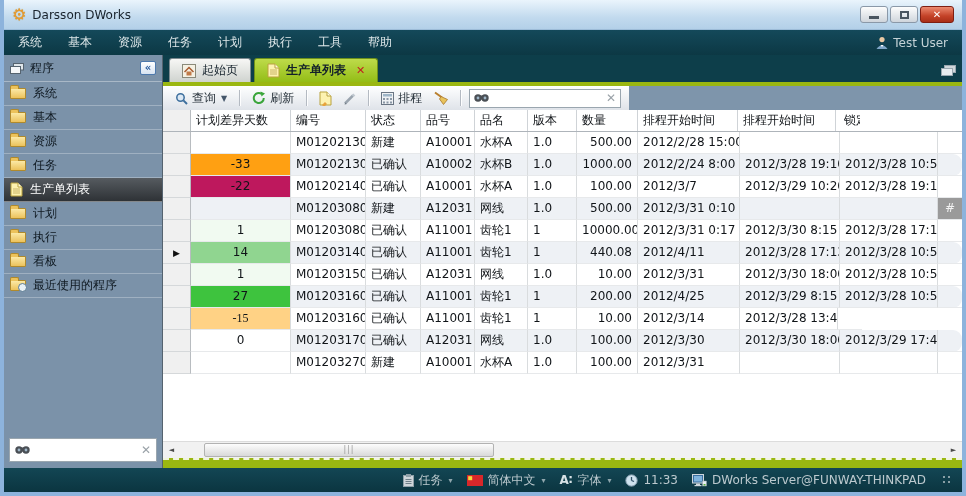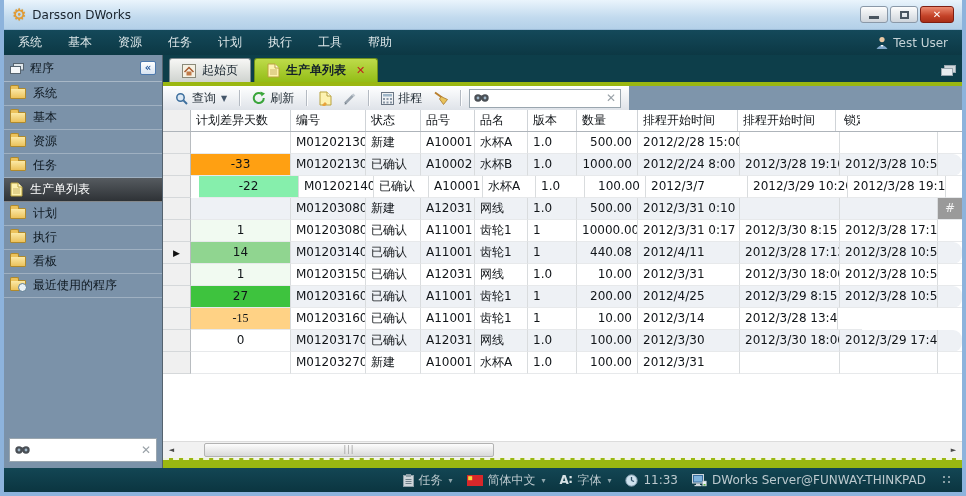--- a/index.html
+++ b/index.html
@@ -413,21 +413,21 @@
               <div class="td" style="width: 53px;">水杯B</div>
               <div class="td" style="width: 49px;">1.0</div>
               <div class="td right" style="width: 61px;">1000.00</div>
               <div class="td" style="width: 102px;">2012/2/24 8:00</div>
               <div class="td" style="width: 100px;">2012/3/28 19:10</div>
               <div class="td" style="width: 98px;">2012/3/28 10:52</div>
               <div class="td" style="width: 24px; border-right: none;"></div>
             </div>
             <div class="tr">
               <div class="td ind"></div>
-              <div class="td center" style="width: 100px; background: #86efac; margin-left: 8px;">-22</div>
+              <div class="td center" style="width: 100px; background: #be185d;">-22</div>
               <div class="td" style="width: 75px;">M012021401</div>
               <div class="td" style="width: 55px;">已确认</div>
               <div class="td" style="width: 54px;">A10001</div>
               <div class="td" style="width: 53px;">水杯A</div>
               <div class="td" style="width: 49px;">1.0</div>
               <div class="td right" style="width: 61px;">100.00</div>
               <div class="td" style="width: 102px;">2012/3/7</div>
               <div class="td" style="width: 100px;">2012/3/29 10:20</div>
               <div class="td" style="width: 98px;">2012/3/28 19:10</div>
               <div class="td" style="width: 24px; border-right: none;"></div>

